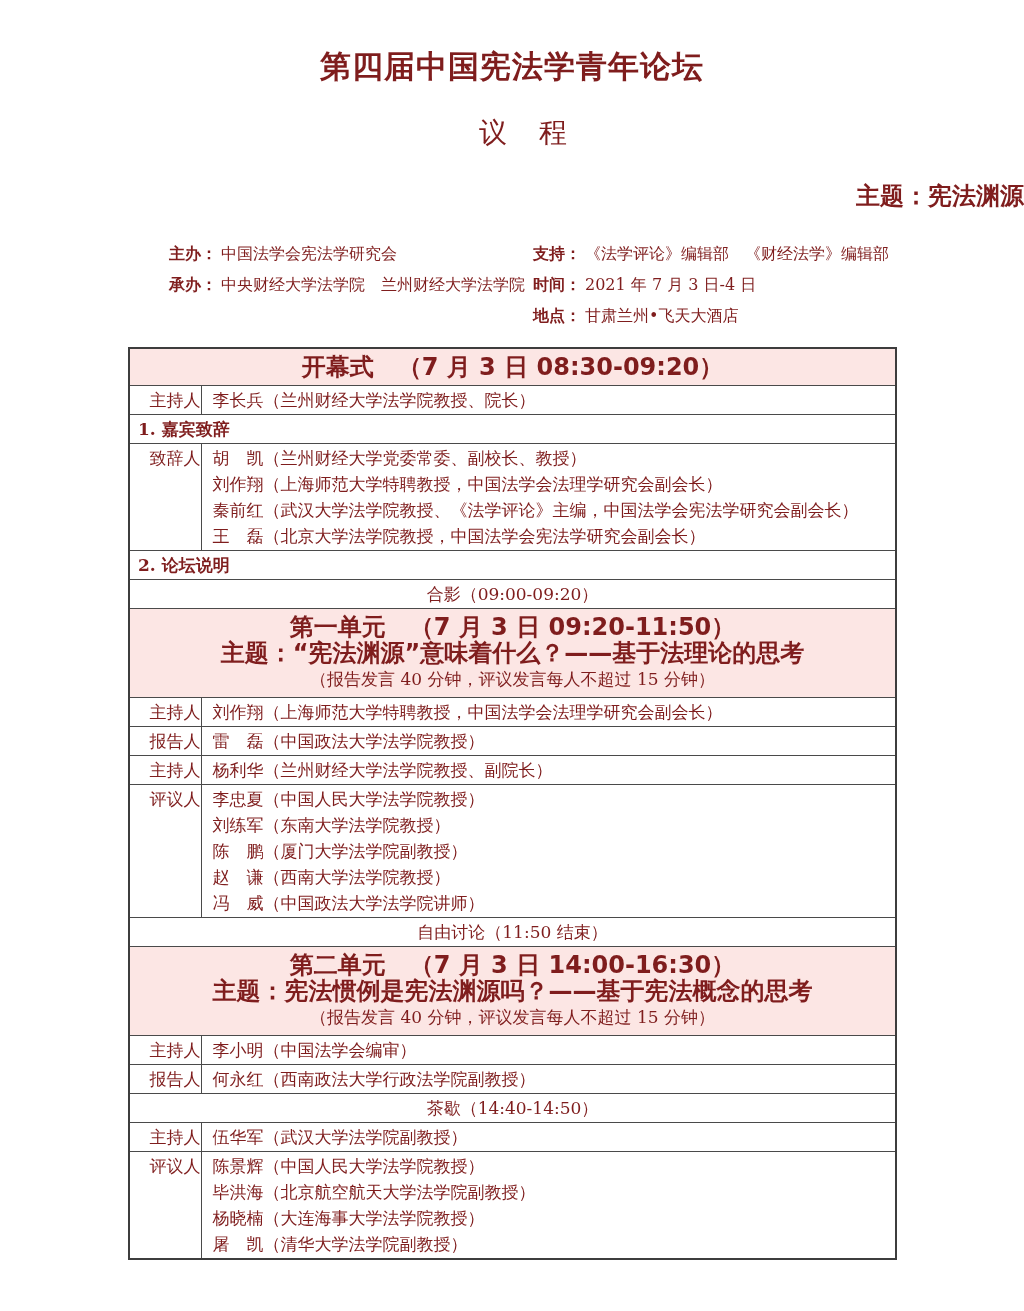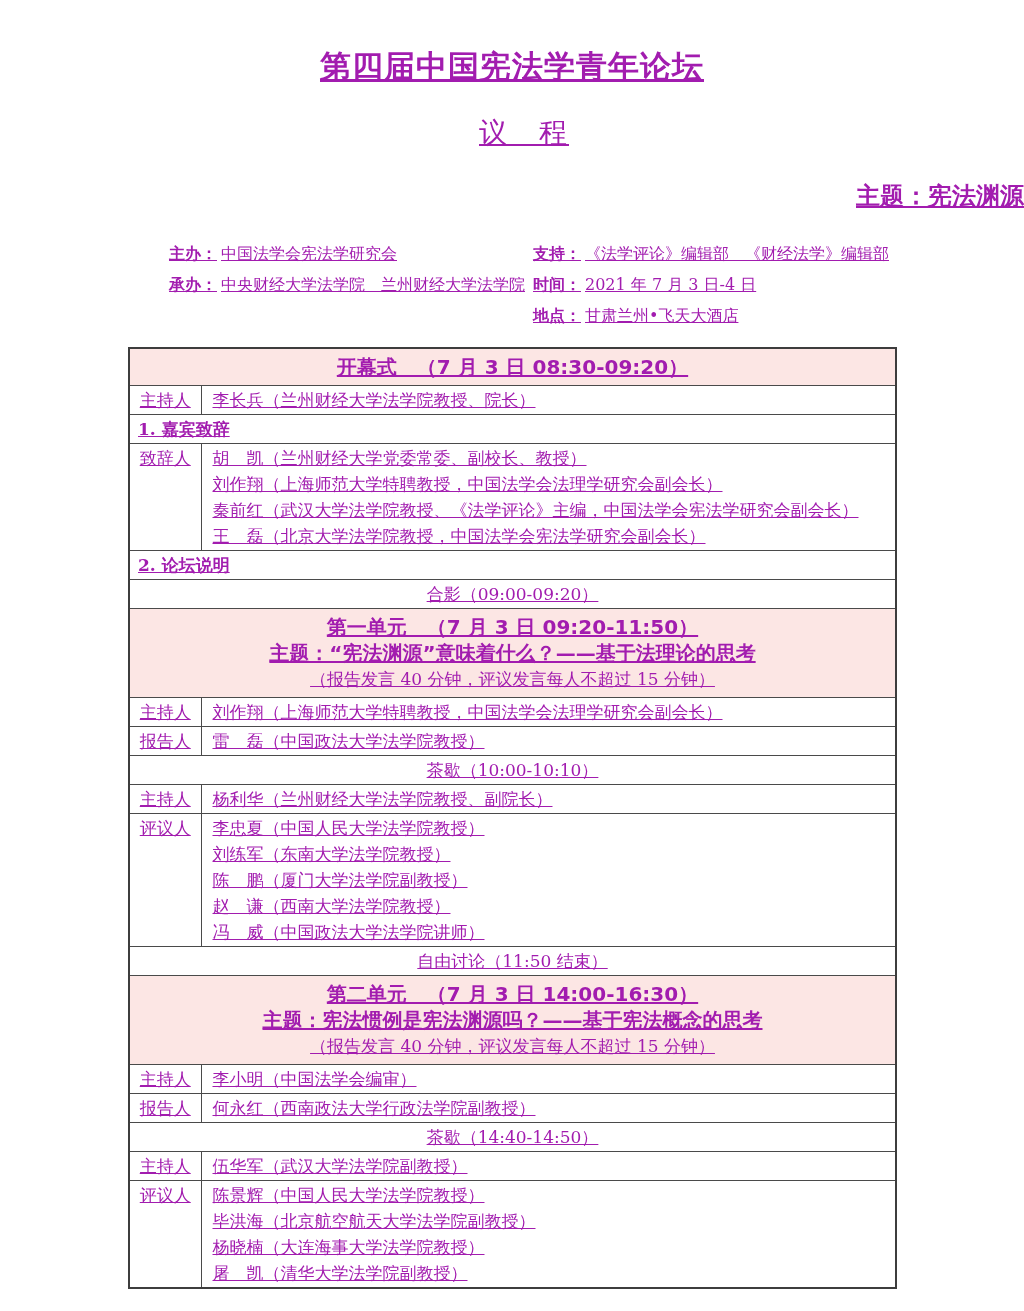--- a/index.html
+++ b/index.html
@@ -3,22 +3,21 @@
 <meta charset="utf-8">
 <style>
   * { margin:0; padding:0; box-sizing:border-box; }
   html,body { background:#ffffff; }
   .page {
     position:relative;
     width:1024px; height:1311px;
     background:#ffffff;
     overflow:hidden;
     font-family:"DejaVu Serif","Liberation Serif",serif;
-    color:#a21caf;
-    text-decoration:underline;
+    color:#7f1d1d;
   }
   .doc-title {
     margin-top:46px;
     text-align:center;
     font-size:31px;
     font-weight:bold;
     letter-spacing:1px;
   }
   .doc-subtitle {
     margin-top:26px;
@@ -55,39 +54,39 @@
     border-collapse:collapse;
     width:769px;
     margin:16px 0 0 128px;
     border:2px solid #3d3d3d;
     font-size:17px;
     table-layout:fixed;
   }
   table.agenda td { border:1px solid #4a4a4a; vertical-align:top; }
   .label-cell {
     width:72px;
-    text-align:center;
+    text-align:right;
     line-height:26px;
     padding:1px 0;
   }
   .content-cell {
     line-height:26px;
     padding:1px 0 1px 11px;
   }
   .person-line { line-height:26px; white-space:nowrap; }
   .session-cell {
     background:#fce6e4;
     text-align:center;
     padding:5px 0;
   }
   .session-line { line-height:26px; }
   .session-line.s-bold {
     font-weight:bold;
     font-family:"DejaVu Sans","Liberation Sans",sans-serif;
-    font-size:20px;
+    font-size:24px;
   }
   .session-line.s-normal { font-size:17px; }
   .section-cell {
     font-weight:bold;
     line-height:26px;
     padding:1px 0 1px 8px;
   }
   .center-cell {
     text-align:center;
     line-height:26px;
@@ -174,23 +173,20 @@
             <div class="person-line">刘作翔（上海师范大学特聘教授，中国法学会法理学研究会副会长）</div>
           </td>
         </tr>
         <tr>
           <td class="label-cell">报告人</td>
           <td class="content-cell">
             <div class="person-line">雷　磊（中国政法大学法学院教授）</div>
           </td>
         </tr>
         <tr>
-          <td colspan="2" class="center-cell">茶歇（10:00-10:10）</td>
-        </tr>
-        <tr>
           <td class="label-cell">主持人</td>
           <td class="content-cell">
             <div class="person-line">杨利华（兰州财经大学法学院教授、副院长）</div>
           </td>
         </tr>
         <tr>
           <td class="label-cell">评议人</td>
           <td class="content-cell">
             <div class="person-line">李忠夏（中国人民大学法学院教授）</div>
             <div class="person-line">刘练军（东南大学法学院教授）</div>

